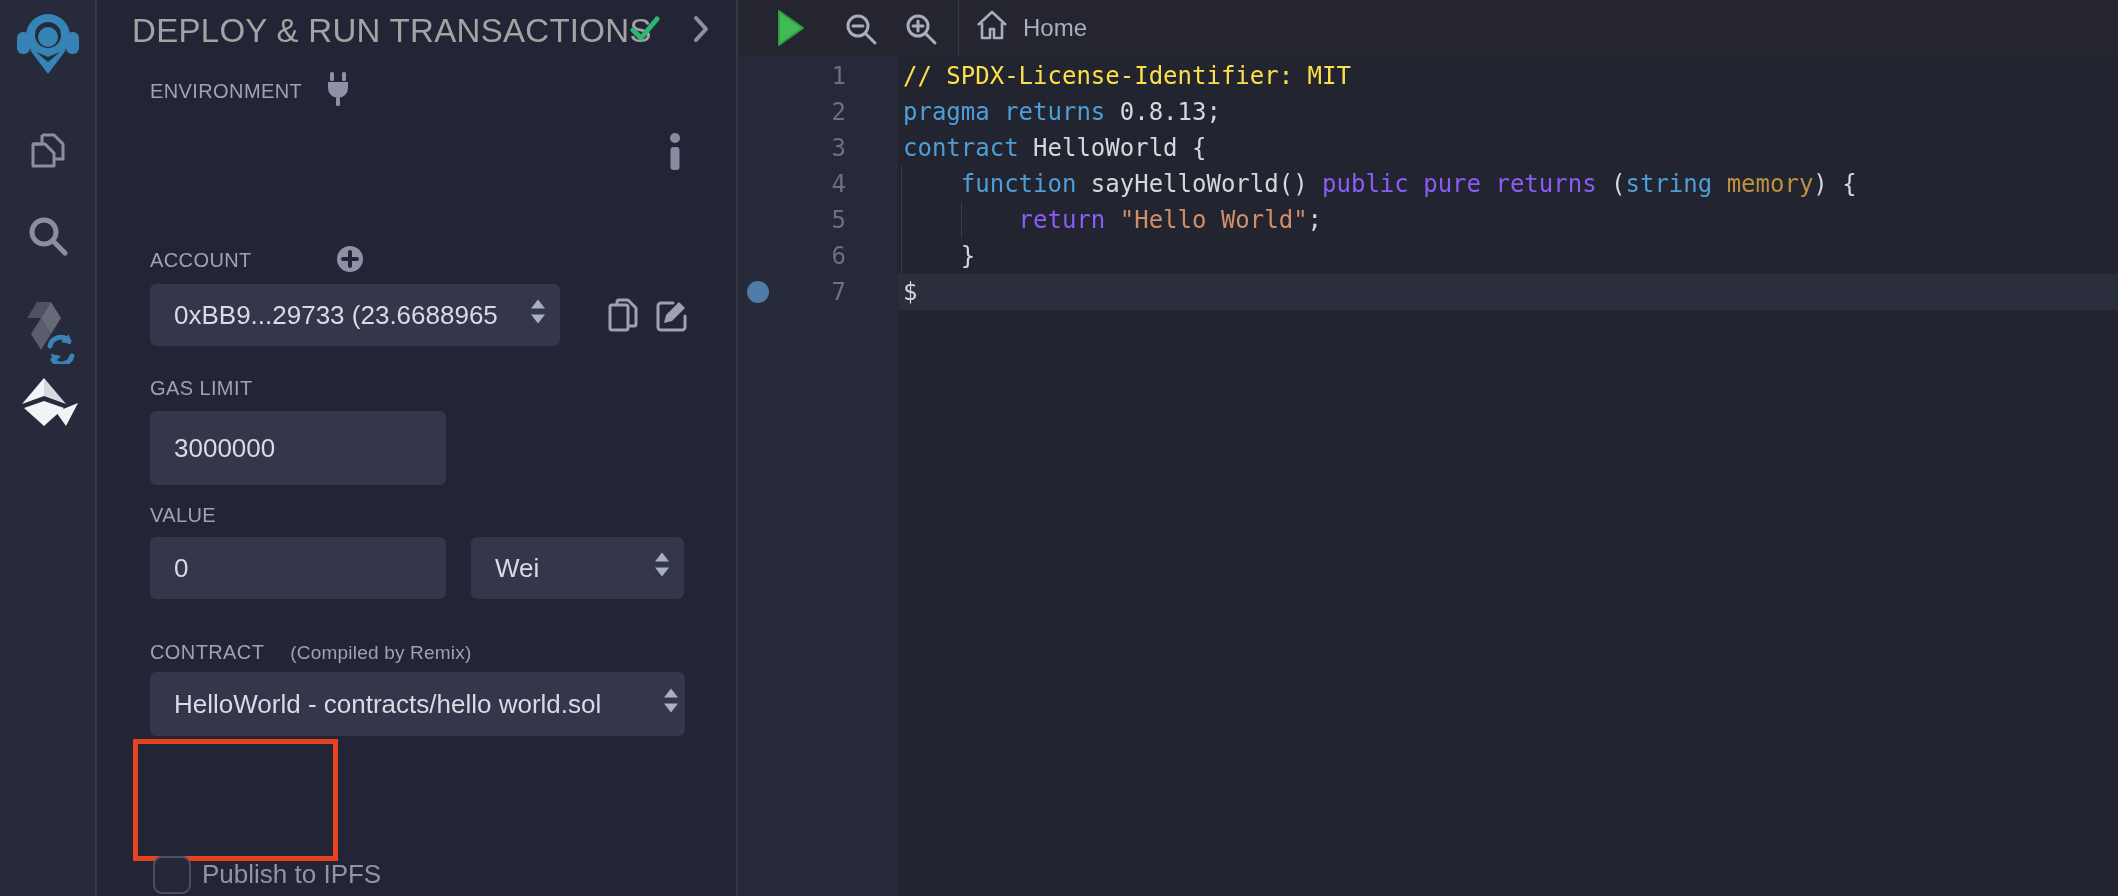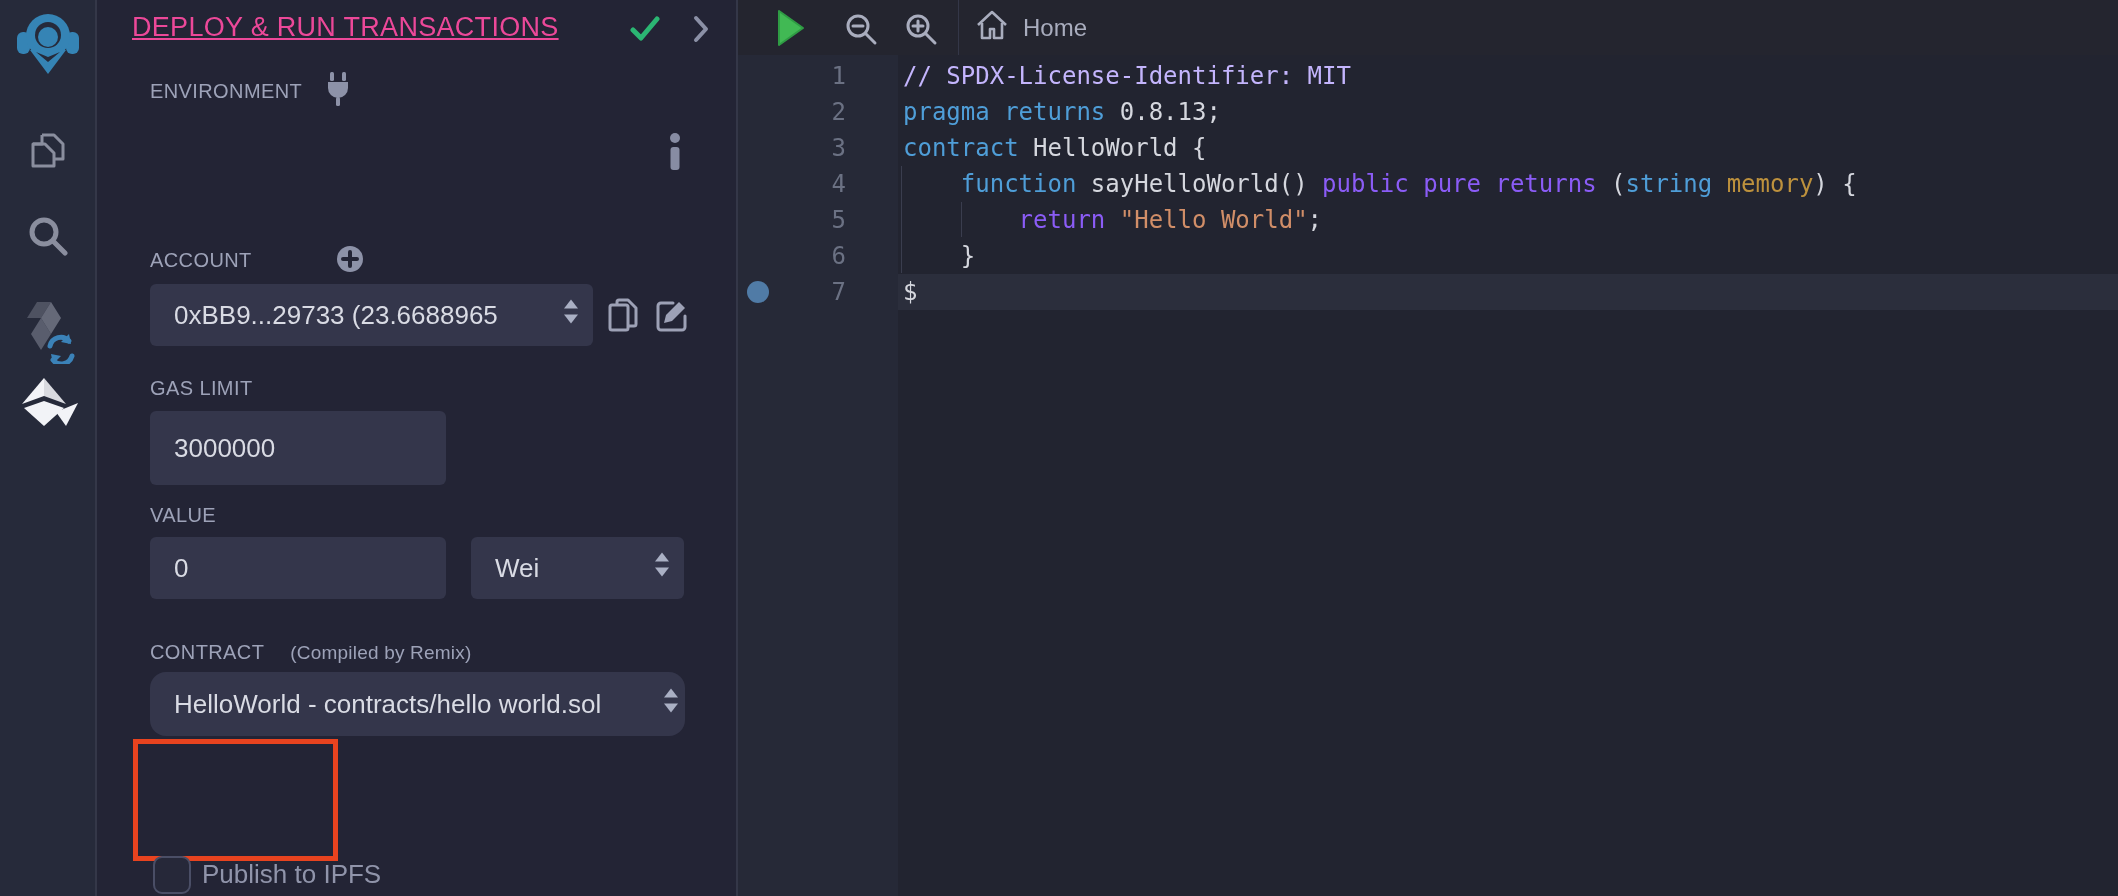--- a/index.html
+++ b/index.html
@@ -6,21 +6,21 @@
   body{
     width:2118px;height:896px;position:relative;overflow:hidden;
     background:#222430;font-family:"Liberation Sans",sans-serif;
     -webkit-font-smoothing:antialiased;
   }
   
   .iconbar{position:absolute;left:0;top:0;width:95px;height:896px;background:#262a3a;border-right:2px solid #343748;}
   .iconbar .slot{position:absolute;left:0;width:95px;display:flex;justify-content:center;}
   
   .panel{position:absolute;left:97px;top:0;width:639px;height:896px;background:#232435;border-right:2px solid #343748;}
-  .panel-title{position:absolute;left:35px;top:12px;font-size:27px;font-weight:500;color:#ec4899;letter-spacing:.3px;white-space:nowrap;text-decoration:underline;}
+  .panel-title{position:absolute;left:35px;top:12px;font-size:33px;font-weight:500;color:#a3a3a3;letter-spacing:.3px;white-space:nowrap;}
   .title-check{position:absolute;left:533px;top:16px;}
   .title-chevron{position:absolute;left:596px;top:15px;}
   .lbl{position:absolute;font-size:20px;color:#9da2b8;letter-spacing:.4px;white-space:nowrap;}
   .sub-lbl{font-size:19px;color:#9da2b8;font-weight:400;margin-left:26px;letter-spacing:.2px;}
   .field{position:absolute;background:#34364b;border-radius:6px;color:#d9dbe4;font-size:26px;display:flex;align-items:center;padding:0 0 0 24px;box-sizing:border-box;overflow:hidden;white-space:nowrap;}
   .badge{position:absolute;left:71px;top:193px;height:32px;background:#6e7190;border-radius:6px;color:#f2f3f7;font-size:19px;font-weight:700;display:flex;align-items:center;padding:0 13px;letter-spacing:.2px;}
   .stepper{position:absolute;right:14px;top:50%;transform:translateY(-50%);}
   .circle-stepper{position:absolute;right:26px;top:50%;transform:translateY(-50%);width:30px;height:30px;border-radius:50%;background:#9da1b6;display:flex;align-items:center;justify-content:center;}
   .deploy-btn{position:absolute;left:56px;top:774px;width:169px;height:61px;background:#c5823f;border:none;border-radius:8px;color:#fdfdfd;font-size:24px;font-weight:700;font-family:"Liberation Sans",sans-serif;cursor:pointer;}
   .red-rect{position:absolute;left:36px;top:739px;width:205px;height:122px;border:5px solid #e8431f;box-sizing:border-box;pointer-events:none;}
@@ -34,21 +34,21 @@
   .tab-active{position:absolute;left:406px;top:0;width:276px;height:55px;background:#282a38;border-left:1px solid #3a3d50;border-right:1px solid #3a3d50;display:flex;align-items:center;gap:14px;padding-left:20px;box-sizing:border-box;color:#eceef4;font-size:24px;cursor:pointer;}
   .toolbtn{position:absolute;top:9px;cursor:pointer;}
   .gutter{position:absolute;left:0;top:55px;bottom:0;width:160px;background:#262937;}
   .current-line{position:absolute;left:160px;right:0;height:36px;background:#2b2e3c;}
   .breakpoint{position:absolute;left:9px;width:22px;height:22px;border-radius:50%;background:#507ba6;}
   .gutter-nums{position:absolute;left:0;top:58px;width:108px;}
   .gutter-num{height:36px;line-height:36px;text-align:right;color:#6b7183;font-family:"DejaVu Sans Mono",monospace;font-size:24px;}
   .code-lines{position:absolute;left:165px;top:58px;font-family:"DejaVu Sans Mono",monospace;font-size:24px;}
   .code-line{height:36px;line-height:36px;white-space:pre;}
   .indent-guide{position:absolute;width:1px;background:#3a3d4e;}
-  .tok-comment{color:#c4b5fd}.tok-kw{color:#4f9ed8}.tok-green{color:#8b5cf6}
+  .tok-comment{color:#fde047}.tok-kw{color:#4f9ed8}.tok-green{color:#8b5cf6}
   .tok-str{color:#d18e68}.tok-gold{color:#bd913d}.tok-plain{color:#d5d7de}
 </style>
 </head>
 <body>
 
 <div class="iconbar">
   <div class="slot" style="top:8px;">
     <svg width="64" height="70" viewBox="0 0 64 70">
       <rect x="1" y="24" width="13" height="22" rx="6" fill="#3584b5"></rect>
       <rect x="50" y="24" width="13" height="22" rx="6" fill="#3584b5"></rect>
@@ -126,21 +126,21 @@
     </svg>
   </span>
 
   <div class="lbl" style="left:53px;top:249px;">ACCOUNT</div>
   <span style="position:absolute;left:239px;top:245px;">
     <svg width="28" height="28" viewBox="0 0 28 28">
         <circle cx="14" cy="14" r="13" fill="#8d92a8"></circle>
         <path d="M14 7 v14 M7 14 h14" stroke="#232435" stroke-width="4" stroke-linecap="round"></path>
       </svg>
   </span>
-  <div class="field" style="left:53px;top:284px;width:443px;height:62px;">
+  <div class="field" style="left:53px;top:284px;width:410px;height:62px;">
     <span>0xBB9...29733 (23.6688965</span>
     <span class="stepper">
       <svg width="16" height="28" viewBox="0 0 16 28">
           <path d="M8 2 L15 11 H1 Z" fill="#aab0c4"></path>
           <path d="M8 26 L1 17 H15 Z" fill="#aab0c4"></path>
         </svg>
     </span>
   </div>
   <span style="position:absolute;left:508px;top:296px;">
     <svg width="36" height="38" viewBox="0 0 36 38" fill="none" stroke="#9da1b6" stroke-width="3" stroke-linejoin="round">
@@ -170,21 +170,21 @@
       <svg width="16" height="28" viewBox="0 0 16 28">
           <path d="M8 2 L15 11 H1 Z" fill="#aab0c4"></path>
           <path d="M8 26 L1 17 H15 Z" fill="#aab0c4"></path>
         </svg>
     </span>
   </div>
 
   <div class="lbl" style="left:53px;top:641px;">
     <span>CONTRACT</span><span class="sub-lbl">(Compiled by Remix)</span>
   </div>
-  <div class="field" style="left:53px;top:672px;width:535px;height:64px;border-radius:16px;">
+  <div class="field" style="left:53px;top:672px;width:535px;height:64px;">
     <span style="overflow:hidden;">HelloWorld - contracts/hello world.sol</span>
     <span class="stepper" style="right:6px;">
       <svg width="16" height="28" viewBox="0 0 16 28">
           <path d="M8 2 L15 11 H1 Z" fill="#aab0c4"></path>
           <path d="M8 26 L1 17 H15 Z" fill="#aab0c4"></path>
         </svg>
     </span>
   </div>
 
   <div class="red-rect"></div>

